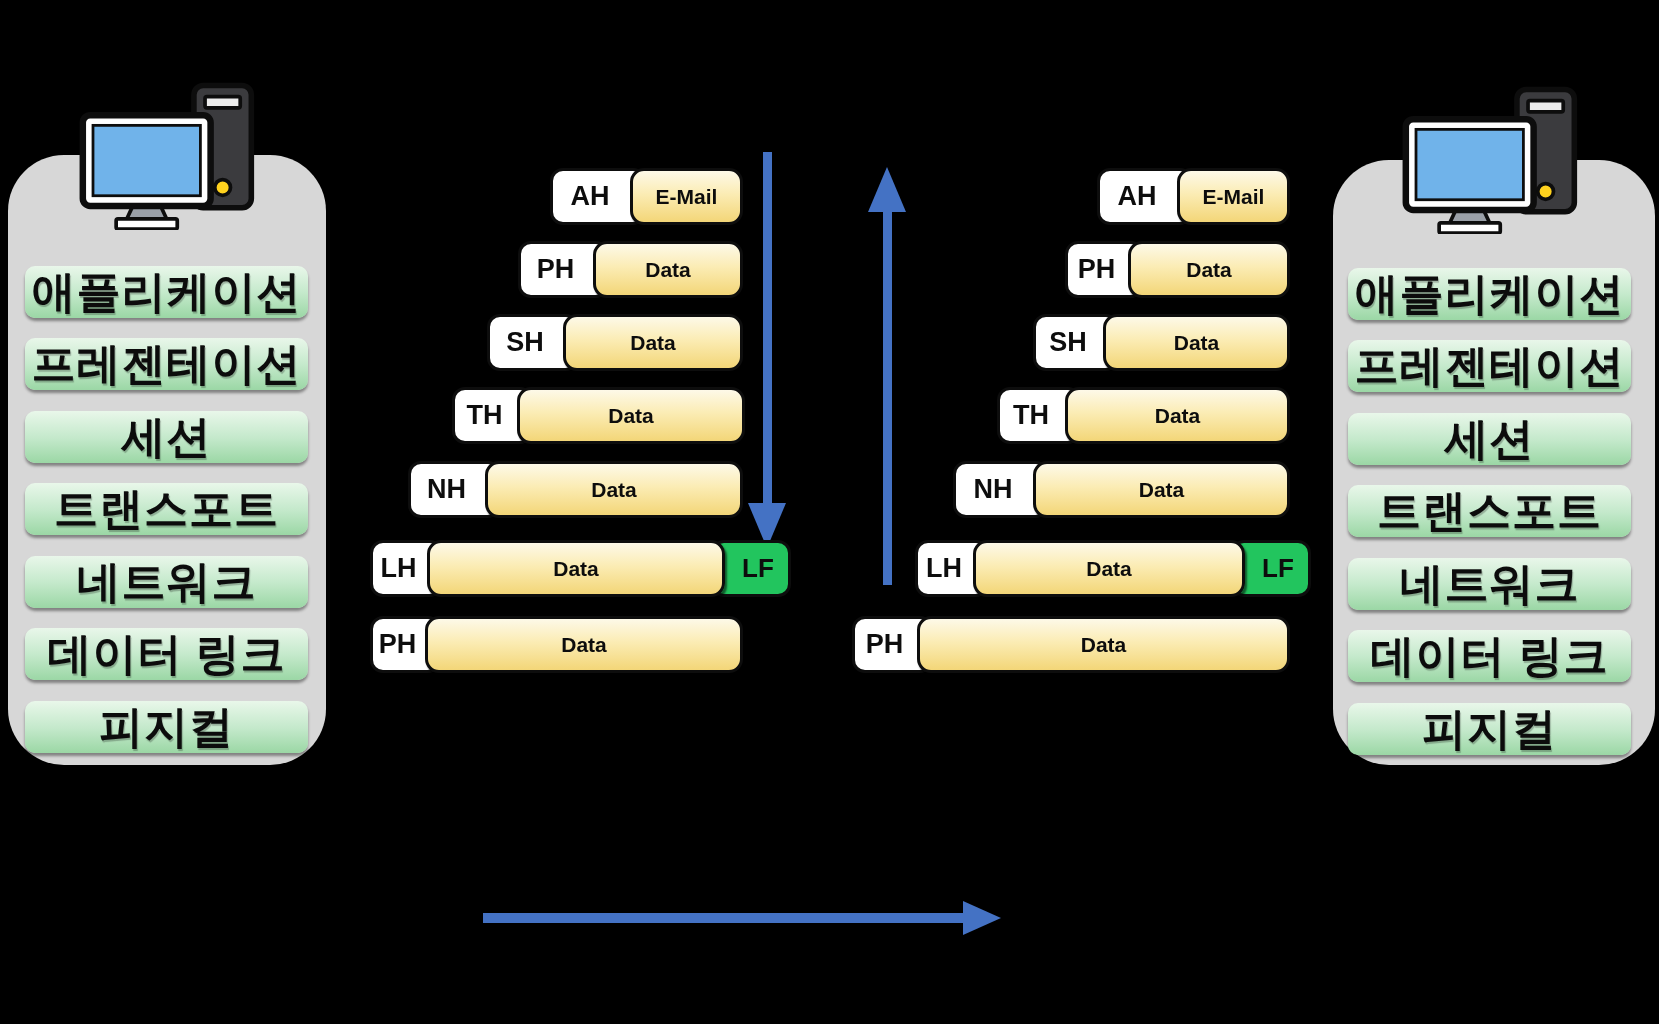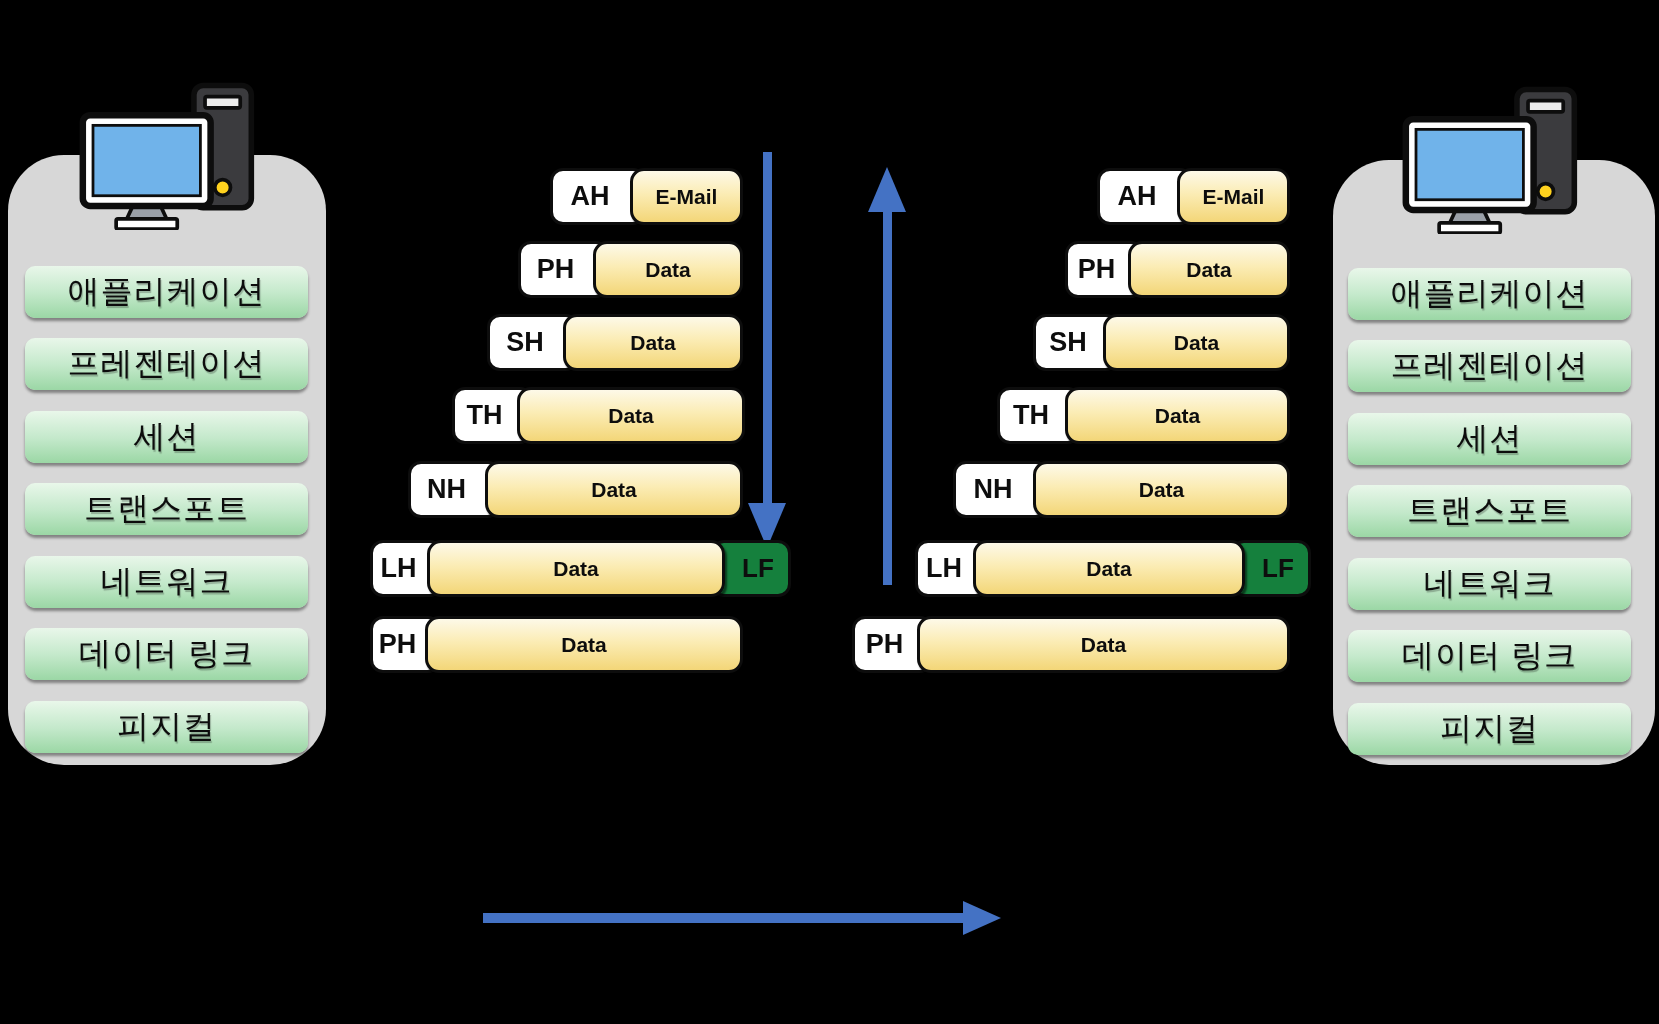--- a/index.html
+++ b/index.html
@@ -4,33 +4,33 @@
 <style>
   html,body{margin:0;padding:0;background:#000;}
   .stage{position:relative;width:1659px;height:1024px;background:#000;overflow:hidden;
          font-family:"Liberation Sans","DejaVu Sans",sans-serif;}
   .panel{position:absolute;background:#d7d7d7;border-radius:56px;}
   .host-icon{position:absolute;}
   .layer{position:absolute;height:52px;border-radius:10px;
          background:linear-gradient(to bottom,#e9f7ea 0%,#c4e9cb 52%,#9bd7a5 100%);
          box-shadow:0 3px 3px rgba(0,0,0,.40);
          display:flex;align-items:center;justify-content:center;}
-  .layer span{font-size:32px;font-weight:400;color:#0c0c0c;letter-spacing:1px;
+  .layer span{font-size:44px;font-weight:700;color:#0c0c0c;letter-spacing:1px;
               text-shadow:1px 2px 1px rgba(0,0,0,.25);}
   .srow{position:absolute;height:57px;display:flex;align-items:stretch;}
   .hd{background:#ffffff;border:3px solid #0d0d0d;border-radius:13px;z-index:1;
       display:flex;align-items:center;justify-content:center;padding-right:16px;
       box-shadow:2px 3px 2px rgba(0,0,0,.55);box-sizing:border-box;}
   .hd span{font-size:27px;font-weight:800;color:#0d0d0d;}
   .bd{background:linear-gradient(to bottom,#fdf9e8 0%,#fbecb4 45%,#f3d678 100%);
       border:3px solid #0d0d0d;border-radius:14px;margin-left:-16px;z-index:3;
       display:flex;align-items:center;justify-content:center;
       box-shadow:2px 3px 2px rgba(0,0,0,.55);box-sizing:border-box;}
   .bd span{font-size:21px;font-weight:800;color:#0d0d0d;}
-  .tl{background:#15803d;border:3px solid #0d0d0d;border-radius:13px;margin-left:-14px;z-index:2;
+  .tl{background:#22c55e;border:3px solid #0d0d0d;border-radius:13px;margin-left:-14px;z-index:2;
       display:flex;align-items:center;justify-content:center;padding-left:14px;
       box-shadow:2px 3px 2px rgba(0,0,0,.55);box-sizing:border-box;}
   .tl span{font-size:26px;font-weight:800;color:#0d0d0d;}
   .vline{position:absolute;width:9px;background:#4472c4;}
   .hline{position:absolute;height:10px;background:#4472c4;}
   .tri{position:absolute;width:0;height:0;}
   .tri-down{border-left:19px solid transparent;border-right:19px solid transparent;border-top:45px solid #4472c4;}
   .tri-up{border-left:19px solid transparent;border-right:19px solid transparent;border-bottom:45px solid #4472c4;}
   .tri-right{border-top:17px solid transparent;border-bottom:17px solid transparent;border-left:38px solid #4472c4;}
 </style>

